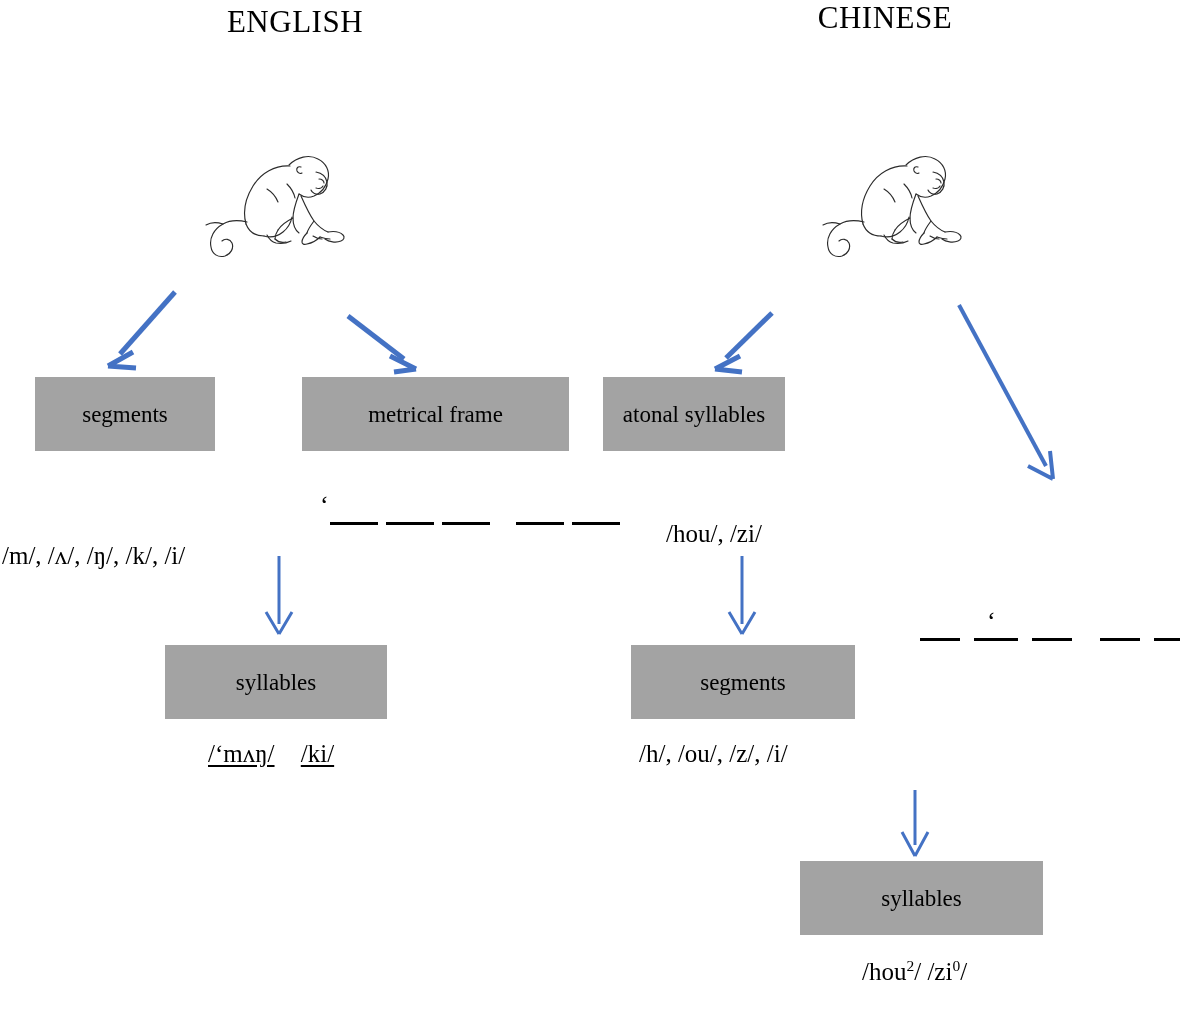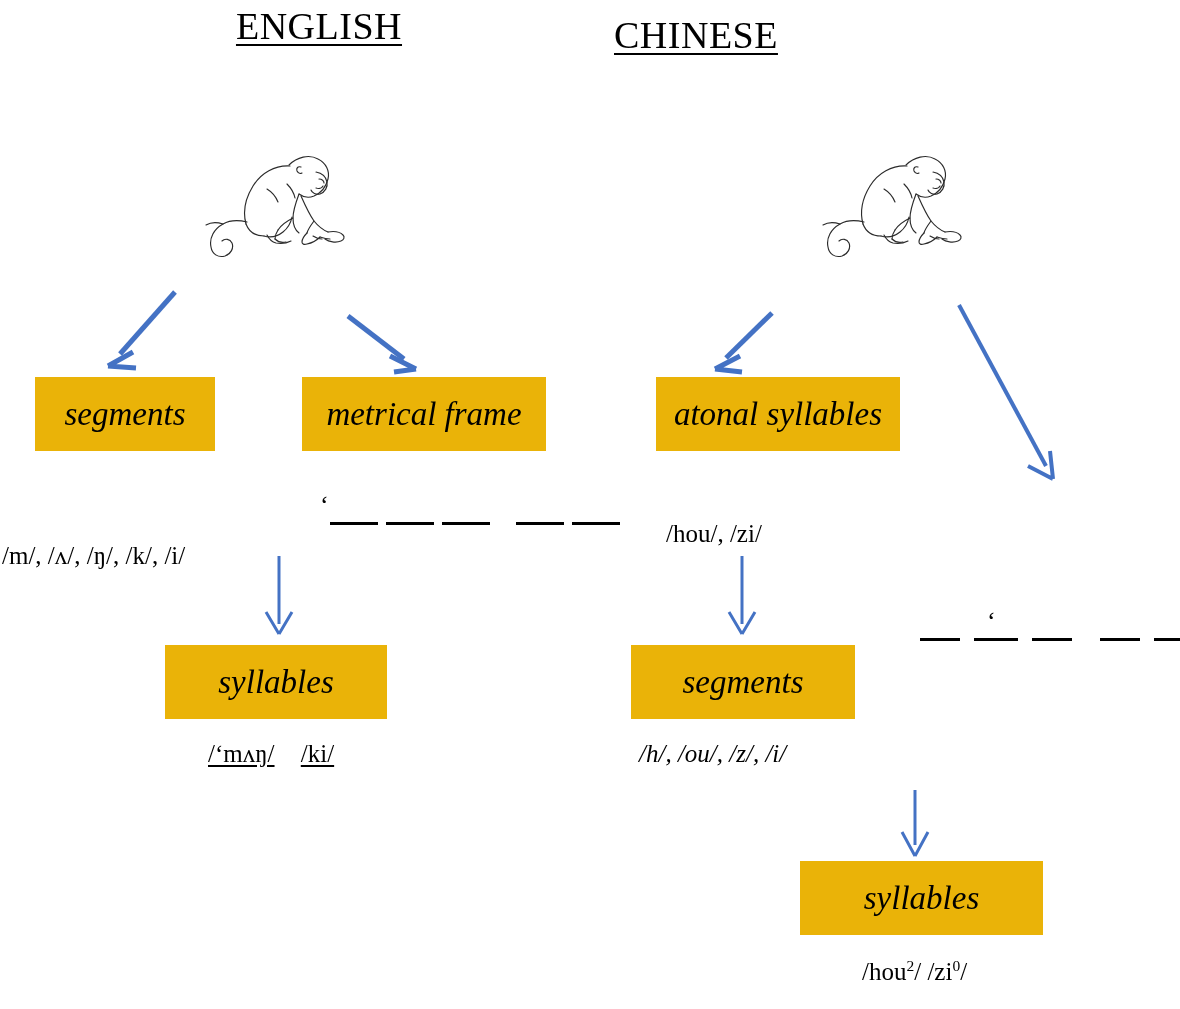--- a/index.html
+++ b/index.html
@@ -18,49 +18,46 @@
 
   .stage {
     position: absolute;
     left: 0; top: 0;
     width: 1180px;
     height: 1009px;
   }
 
   .col-title {
     position: absolute;
-    font-size: 38px;
+    font-size: 31px;
     letter-spacing: 0.5px;
-    text-decoration: underline;
     text-underline-offset: 5px;
     text-decoration-thickness: 2px;
     white-space: nowrap;
-    padding-left: 24px;
   }
   #title-english { left: 0; top: 4px; width: 590px; text-align: center; }
-  #title-chinese { left: 590px; top: 13px; width: 590px; }
+  #title-chinese { left: 590px; top: 0; width: 590px; text-align: center; }
 
   .monkey {
     position: absolute;
     width: 168px;
     height: 128px;
   }
   #monkey-english { left: 183px; top: 132px; }
   #monkey-chinese { left: 800px; top: 132px; }
 
   .box {
     position: absolute;
-    background: #eab308;
+    background: #a3a3a3;
     display: flex;
     align-items: center;
     justify-content: center;
-    font-size: 33px;
+    font-size: 23px;
     line-height: 1;
     white-space: nowrap;
-    font-style: italic;
   }
 
   .phon {
     position: absolute;
     font-size: 25px;
     white-space: nowrap;
     line-height: 1.15;
   }
   .phon.underlined u { text-decoration: underline; text-underline-offset: 3px; margin-left: 20px; }
 
@@ -201,58 +198,58 @@
 
       <g>
         <line x1="915" y1="790" x2="915" y2="845" stroke-width="3"></line>
         <path d="M915 856 L902 832 M915 856 L928 832" stroke-width="3"></path>
       </g>
     </g>
   </svg>
 
   <div class="box" id="box-en-segments" style="left:35px; top:377px; width:180px; height:74px;">segments</div>
 
-  <div class="box" id="box-en-metrical" style="left:302px; top:377px; width:244px; height:74px;">metrical frame</div>
+  <div class="box" id="box-en-metrical" style="left:302px; top:377px; width:267px; height:74px;">metrical frame</div>
 
   <div class="box" id="box-en-syllables" style="left:165px; top:645px; width:222px; height:74px;">syllables</div>
 
   <div class="phon" id="phon-en-segments" style="left:2px; top:494px;margin-top:48px;">/m/, /ʌ/, /ŋ/, /k/, /i/</div>
 
   <div class="frame" id="frame-en-metrical" style="left:320px; top:492px;">
     <span class="stress" style="left:0px; top:0px;">‘</span>
     <span style="display:inline-block; height:34px;"></span>
     <span class="tick" style="position:absolute; left:10px;  top:30px; width:48px;"></span>
     <span class="tick" style="position:absolute; left:66px;  top:30px; width:48px;"></span>
     <span class="tick" style="position:absolute; left:122px; top:30px; width:48px;"></span>
     <span class="tick" style="position:absolute; left:196px; top:30px; width:48px;"></span>
     <span class="tick" style="position:absolute; left:252px; top:30px; width:48px;"></span>
   </div>
 
   <div class="phon underlined" id="phon-en-syllables" style="left:188px; top:740px;">
     <u>/‘mʌŋ/</u><span>&nbsp;</span><u>/ki/</u>
   </div>
 
-  <div class="box" id="box-zh-atonal" style="left:656px; top:377px; width:244px; height:74px;">atonal syllables</div>
+  <div class="box" id="box-zh-atonal" style="left:603px; top:377px; width:182px; height:74px;">atonal syllables</div>
 
 
   <div class="box" id="box-zh-segments" style="left:631px; top:645px; width:224px; height:74px;">segments</div>
 
   <div class="box" id="box-zh-syllables" style="left:800px; top:861px; width:243px; height:74px;">syllables</div>
 
   <div class="phon" id="phon-zh-atonal" style="left:666px; top:494px;margin-top:26px;">/hou/, /zi/</div>
 
   <div class="frame" id="frame-zh-tonal" style="left:920px; top:608px;">
     <span class="stress" style="left:67px; top:0px;">‘</span>
     <span style="display:inline-block; height:34px;"></span>
     <span class="tick" style="position:absolute; left:0px;   top:30px; width:40px;"></span>
     <span class="tick" style="position:absolute; left:54px;  top:30px; width:44px;"></span>
     <span class="tick" style="position:absolute; left:112px; top:30px; width:40px;"></span>
     <span class="tick" style="position:absolute; left:180px; top:30px; width:40px;"></span>
     <span class="tick" style="position:absolute; left:234px; top:30px; width:40px;"></span>
   </div>
 
-  <div class="phon" id="phon-zh-segments" style="left:639px; top:740px;font-style:italic;">/h/, /ou/, /z/, /i/</div>
+  <div class="phon" id="phon-zh-segments" style="left:639px; top:740px;">/h/, /ou/, /z/, /i/</div>
 
   <div class="phon" id="phon-zh-syllables" style="left:862px; top:958px;">
     <span>/hou</span><sup>2</sup><span>/ /zi</span><sup>0</sup><span>/</span>
   </div>
 
 </div>
 
 </body></html>

